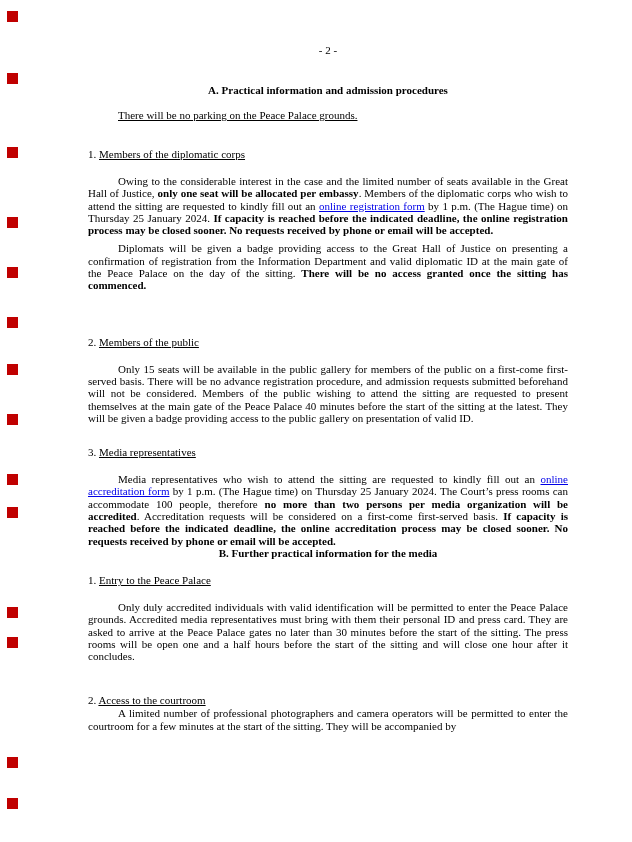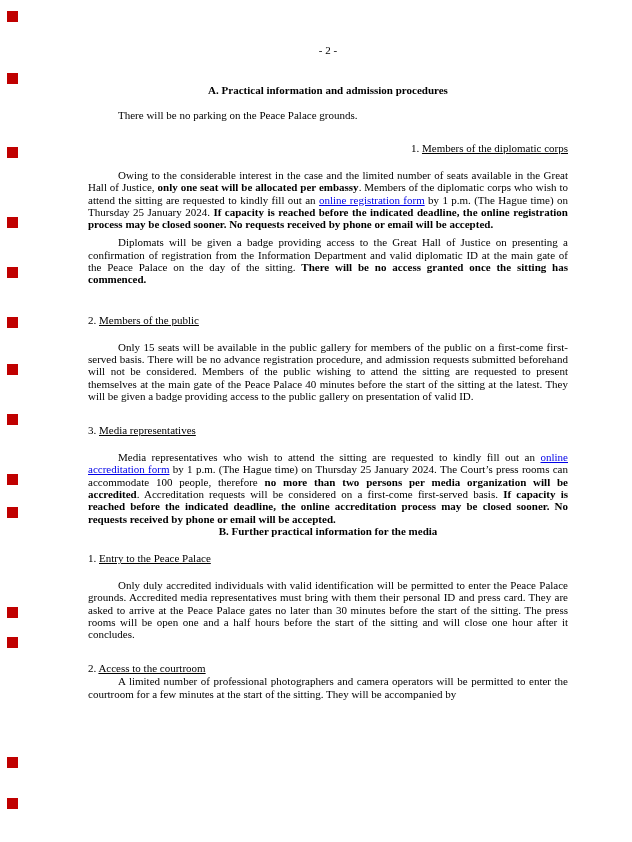--- a/index.html
+++ b/index.html
@@ -42,32 +42,32 @@
     line-height: 13px;
     text-indent: 30px;
   }
   .para {
     font-size: 11px;
     line-height: 12.3px;
     text-align: justify;
     text-indent: 30px;
   }
   .content > :nth-child(2)  { margin-top: 27px; }
-  .content > :nth-child(3)  { margin-top: 12px; }
-  .content > :nth-child(4)  { margin-top: 20px; text-align: right; }
+  .content > :nth-child(3)  { margin-top: 12px; text-decoration: underline; }
+  .content > :nth-child(4)  { margin-top: 26px; }
   .content > :nth-child(5)  { margin-top: 14px; }
   .content > :nth-child(6)  { margin-top: 6px; }
-  .content > :nth-child(7)  { margin-top: 28px; }
+  .content > :nth-child(7)  { margin-top: 44px; }
   .content > :nth-child(8)  { margin-top: 14px; }
   .content > :nth-child(9)  { margin-top: 22px; }
   .content > :nth-child(10) { margin-top: 14px; }
   .content > :nth-child(11) { }
   .content > :nth-child(12) { margin-top: 14px; }
   .content > :nth-child(13) { margin-top: 14px; }
-  .content > :nth-child(14) { margin-top: 22px; }
+  .content > :nth-child(14) { margin-top: 32px; }
   .content > :nth-child(15) { margin-top: 0; }
   .run-n { font-weight: normal; }
   .run-b { font-weight: bold; }
   .run-u { text-decoration: underline; }
   .run-link {
     text-decoration: underline;
     cursor: pointer;
   }
   .marker {
     position: absolute;

